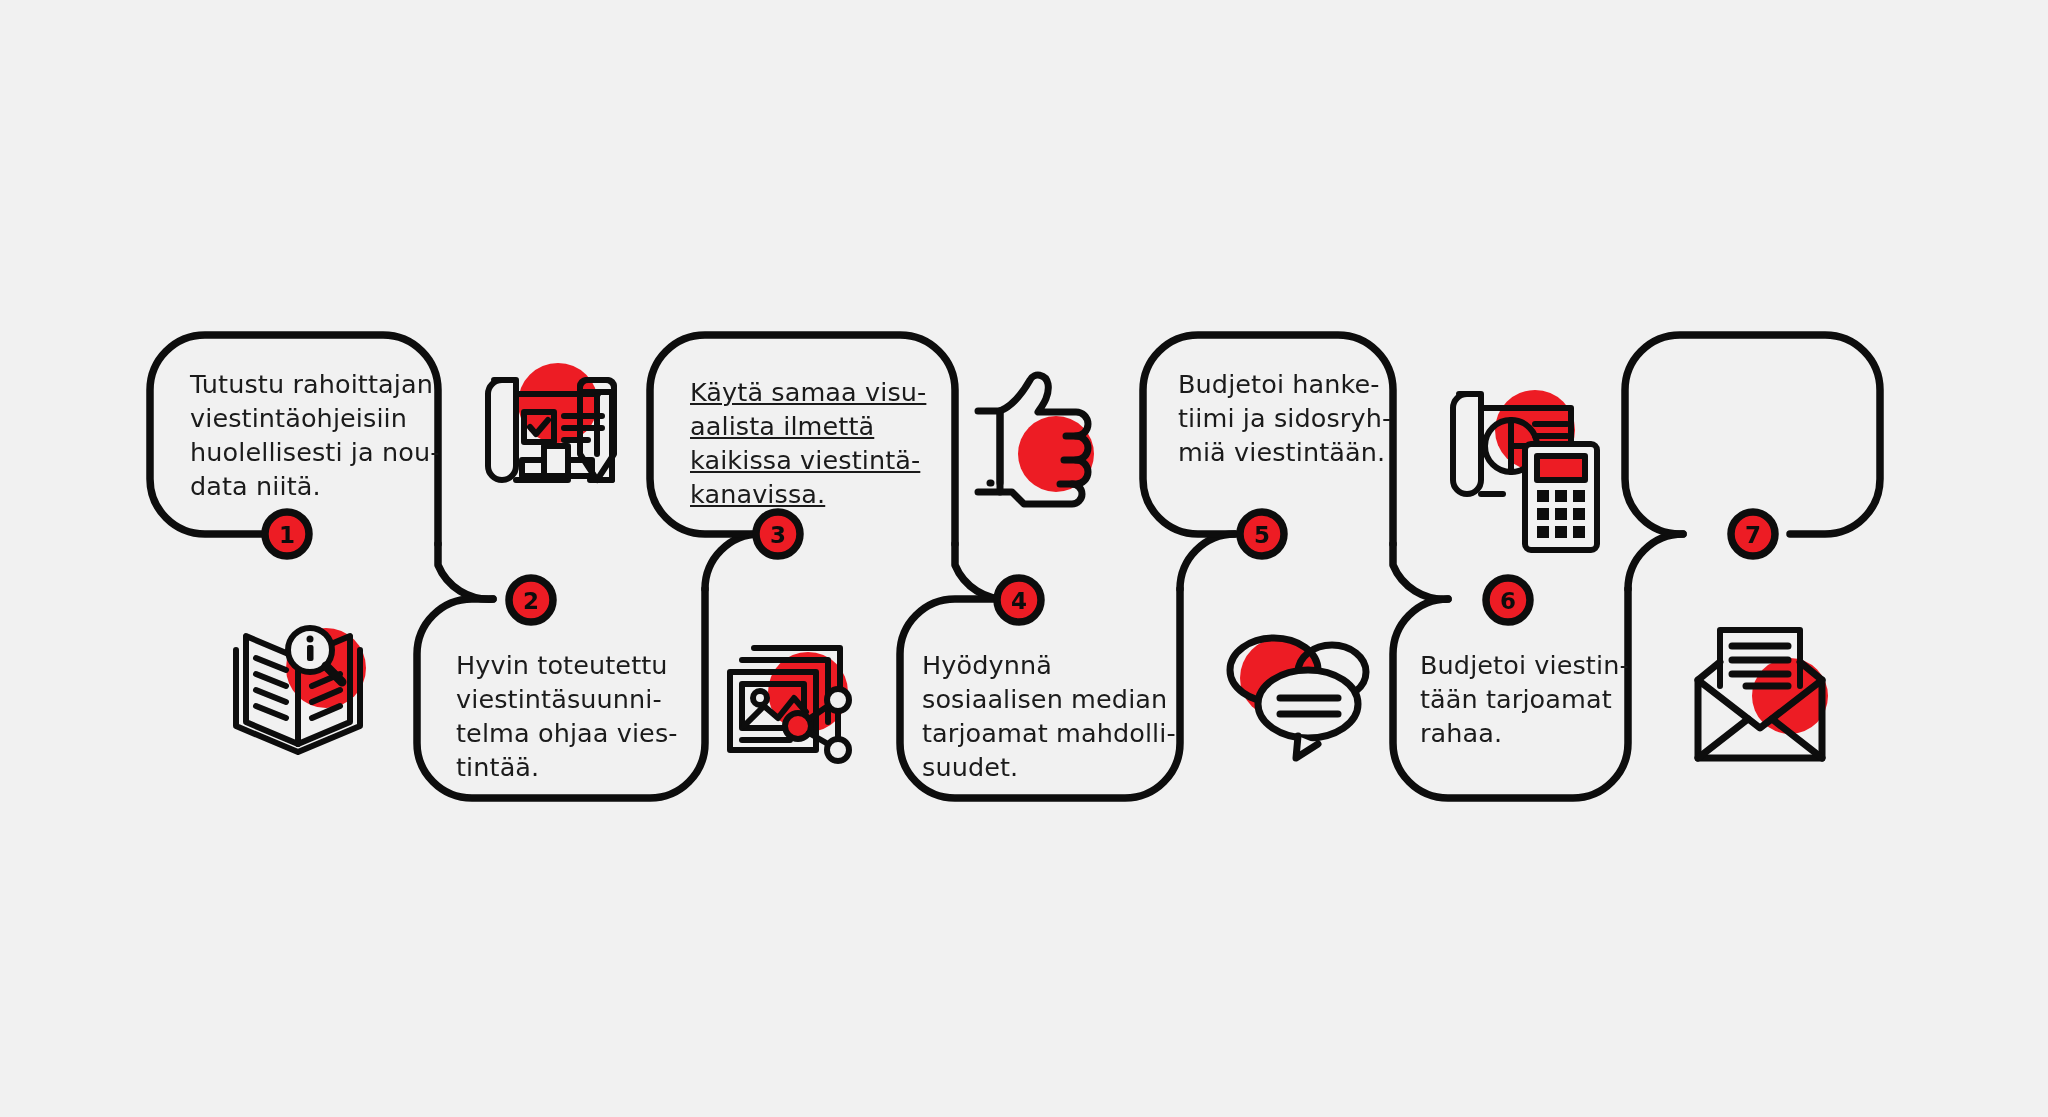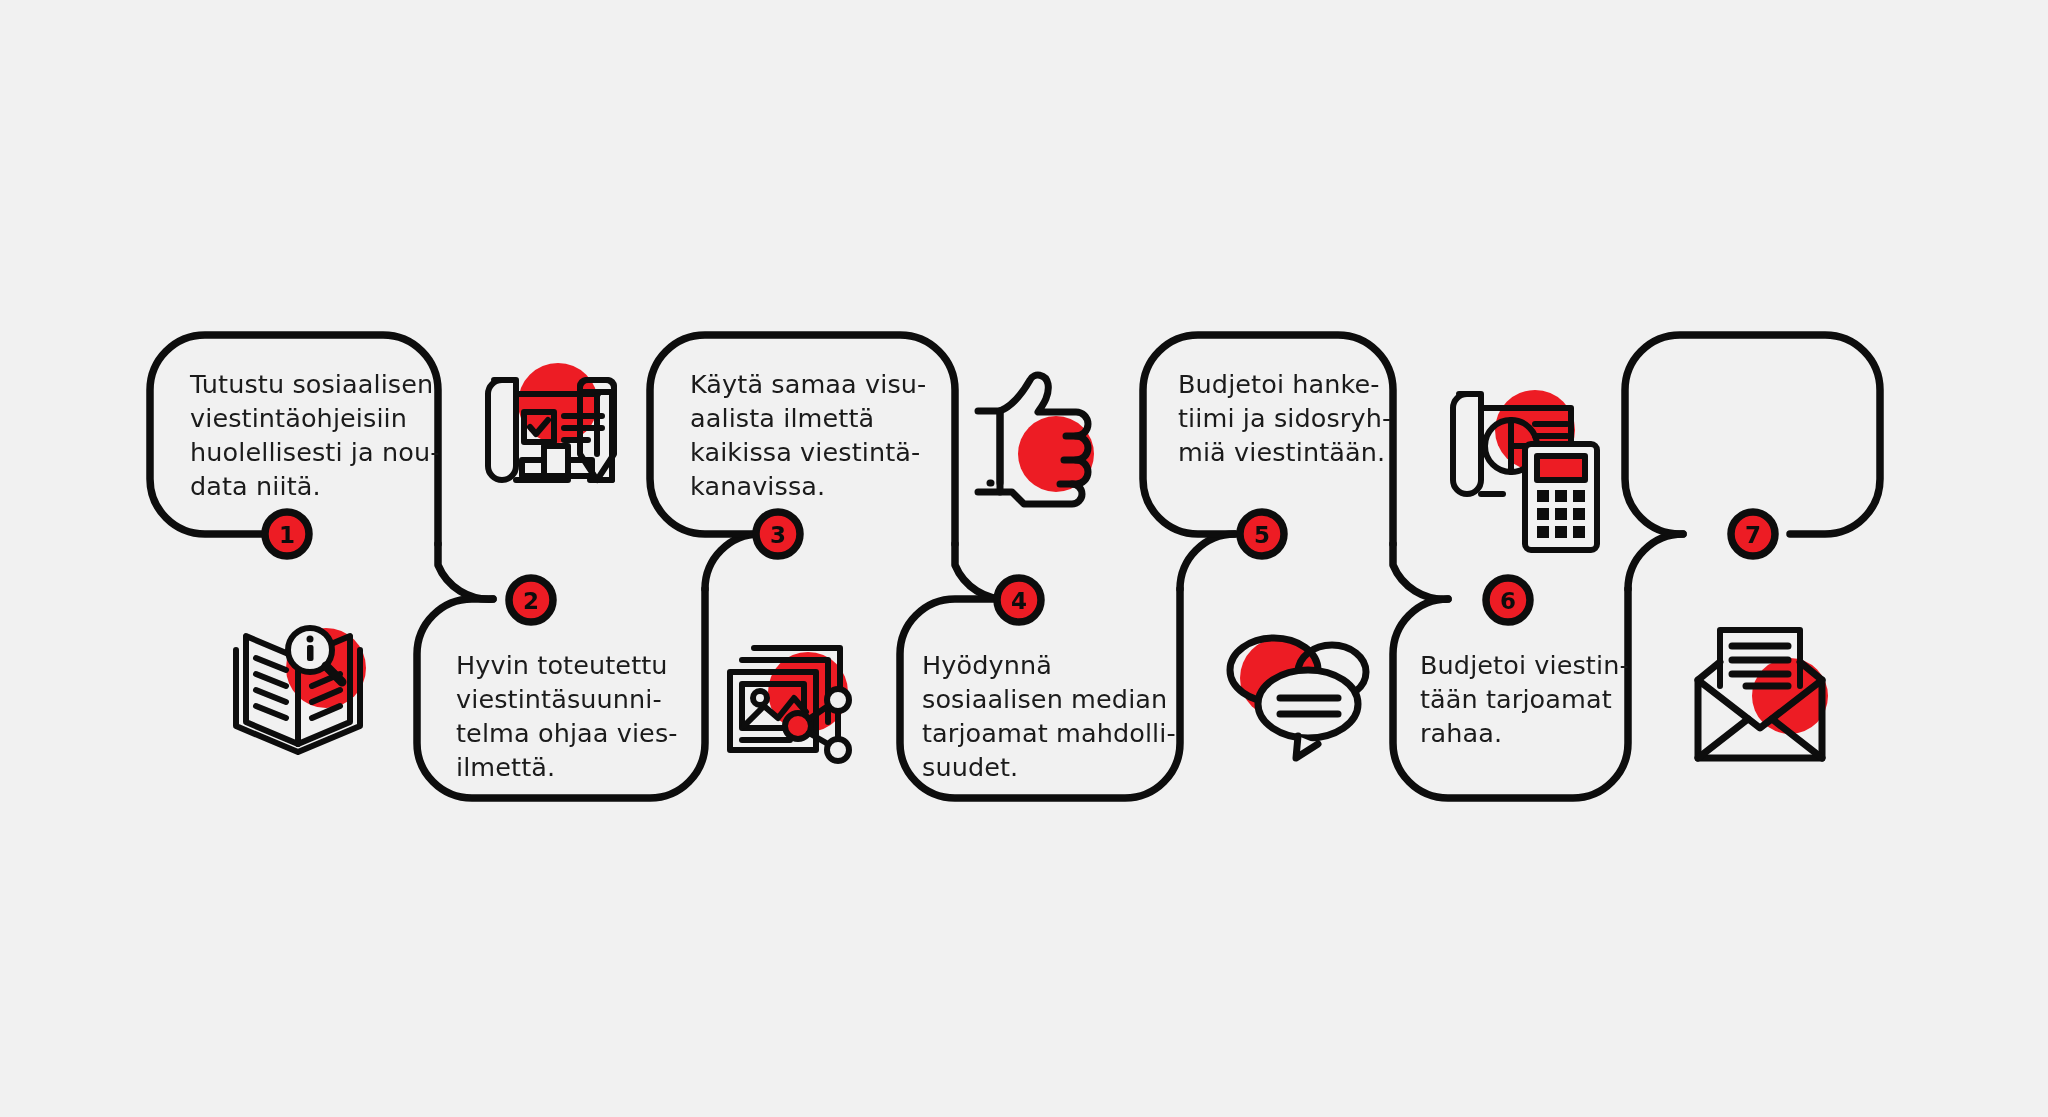--- a/index.html
+++ b/index.html
@@ -228,31 +228,31 @@
       </g>
       <g fill="none" stroke="#0d0d0d" stroke-width="7" stroke-linecap="round" stroke-linejoin="round">
         <path d="M8 56 v78 h124 V56 L70 104 z"></path>
         <path d="M8 56 l22 -18 M132 56 l-22 -18"></path>
         <path d="M8 134 l50 -39 M132 134 l-50 -39"></path>
       </g>
     </g>
 
   </svg>
 
-  <div class="card-text" style="left:190px; top:367px; width:250px;">Tutustu sosiaalisen
+  <div class="card-text" style="left:190px; top:367px; width:250px;">Tutustu rahoittajan
 viestintäohjeisiin
 huolellisesti ja nou-
 data niitä.</div>
 
   <div class="card-text" style="left:456px; top:648px; width:250px;">Hyvin toteutettu
 viestintäsuunni-
 telma ohjaa vies-
-ilmettä.</div>
-
-  <div class="card-text" style="left:690px; top:367px; width:260px;">Käytä samaa visu-
+tintää.</div>
+
+  <div class="card-text" style="left:690px; top:375px; width:260px;text-decoration:underline;">Käytä samaa visu-
 aalista ilmettä
 kaikissa viestintä-
 kanavissa.</div>
 
   <div class="card-text" style="left:922px; top:648px; width:265px;">Hyödynnä
 sosiaalisen median
 tarjoamat mahdolli-
 suudet.</div>
 
   <div class="card-text" style="left:1178px; top:367px; width:245px;">Budjetoi hanke-

